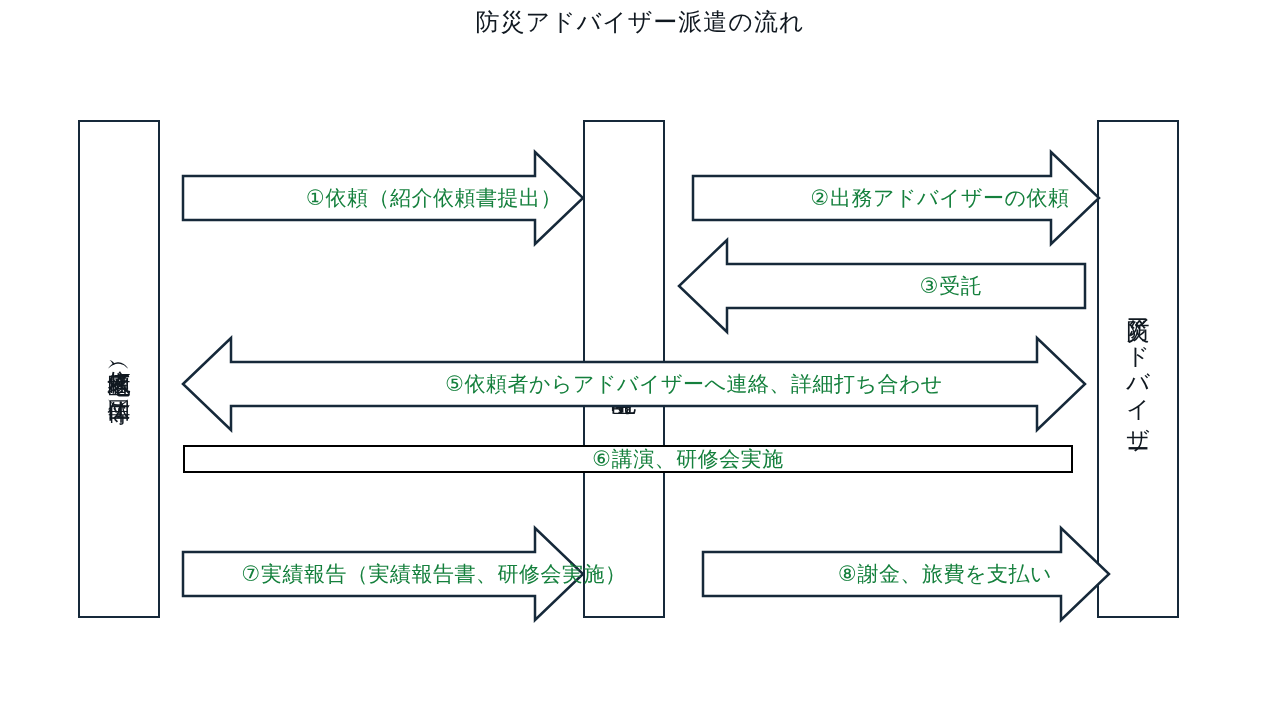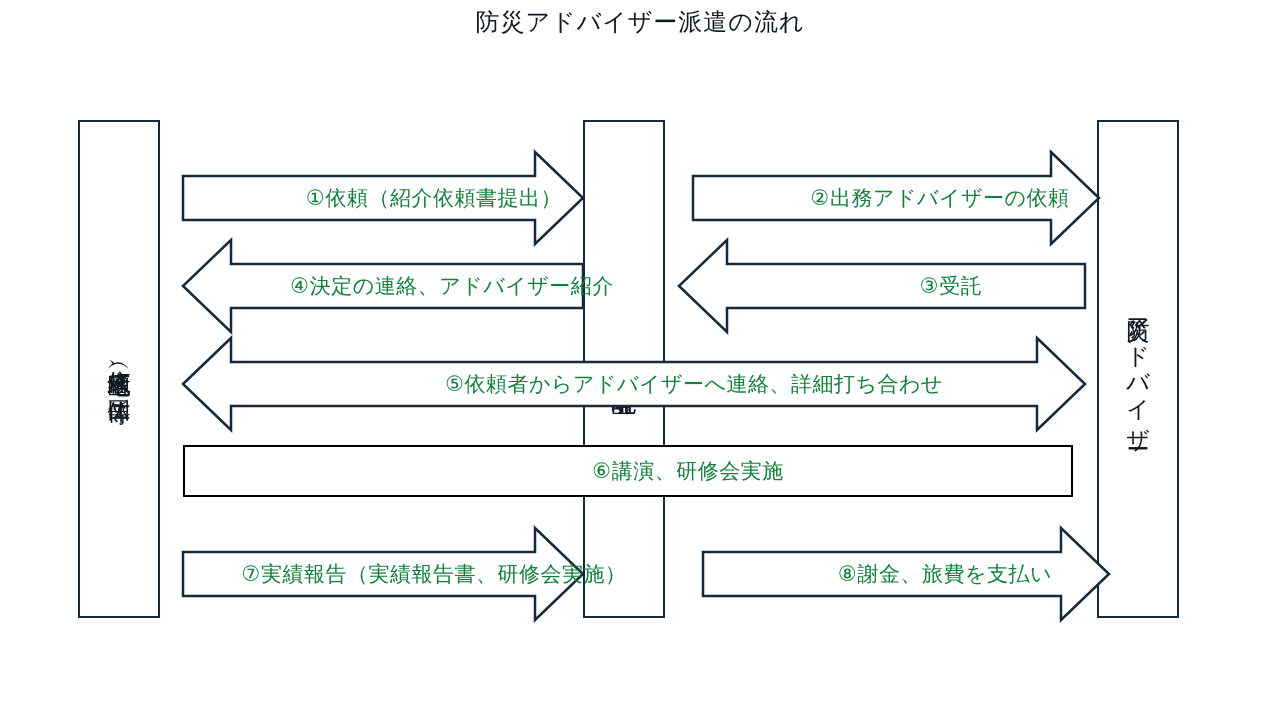--- a/index.html
+++ b/index.html
@@ -81,21 +81,21 @@
     margin-left: 48px;
   }
   .flow-label.offset-right { justify-content: center; padding-left: 18px; box-sizing: border-box; }
   .flow-label.offset-left  { justify-content: center; padding-right: 18px; box-sizing: border-box; }
 
   #flow-1 { left: 183px; top: 152px; width: 400px; height: 92px; }
   #flow-2 { left: 679px; top: 152px; width: 406px; height: 92px; padding-left: 14px; }
   #flow-4 { left: 183px; top: 240px; width: 400px; height: 92px; }
   #flow-3 { left: 679px; top: 240px; width: 406px; height: 92px; }
   #flow-5 { left: 183px; top: 338px; width: 902px; height: 92px; }
-  #flow-6 { left: 183px; top: 445px; width: 890px; height: 52px; }
+  #flow-6 { left: 183px; top: 445px; width: 890px; height: 28px; }
   #flow-7 { left: 183px; top: 528px; width: 400px; height: 92px; }
   #flow-8 { left: 679px; top: 528px; width: 406px; height: 92px; padding-left: 24px; }
 
   #flow-6 .bar-rect {
     box-sizing: border-box;
     width: 100%;
     height: 100%;
     border: 2px solid #000000;
     background: #ffffff;
   }
@@ -127,26 +127,20 @@
     <div class="flow-label offset-left">①依頼（紹介依頼書提出）</div>
   </div>
 
   <div class="flow" id="flow-2">
     <svg width="406" height="92" viewBox="0 0 406 92">
       <polygon points="0,24 358,24 358,0 406,46 358,92 358,68 0,68" fill="#ffffff" stroke="#16293a" stroke-width="2.5" stroke-linejoin="miter"></polygon>
     </svg>
     <div class="flow-label offset-left">②出務アドバイザーの依頼</div>
   </div>
 
-  <div class="flow" id="flow-4">
-    <svg width="400" height="92" viewBox="0 0 400 92">
-      <polygon points="400,24 48,24 48,0 0,46 48,92 48,68 400,68" fill="#ffffff" stroke="#16293a" stroke-width="2.5" stroke-linejoin="miter"></polygon>
-    </svg>
-    <div class="flow-label offset-right">④決定の連絡、アドバイザー紹介</div>
-  </div>
 
   <div class="flow" id="flow-3">
     <svg width="406" height="92" viewBox="0 0 406 92">
       <polygon points="406,24 48,24 48,0 0,46 48,92 48,68 406,68" fill="#ffffff" stroke="#16293a" stroke-width="2.5" stroke-linejoin="miter"></polygon>
     </svg>
     <div class="flow-label offset-right">③受託</div>
   </div>
 
   <div class="flow" id="flow-5">
     <svg width="902" height="92" viewBox="0 0 902 92">

